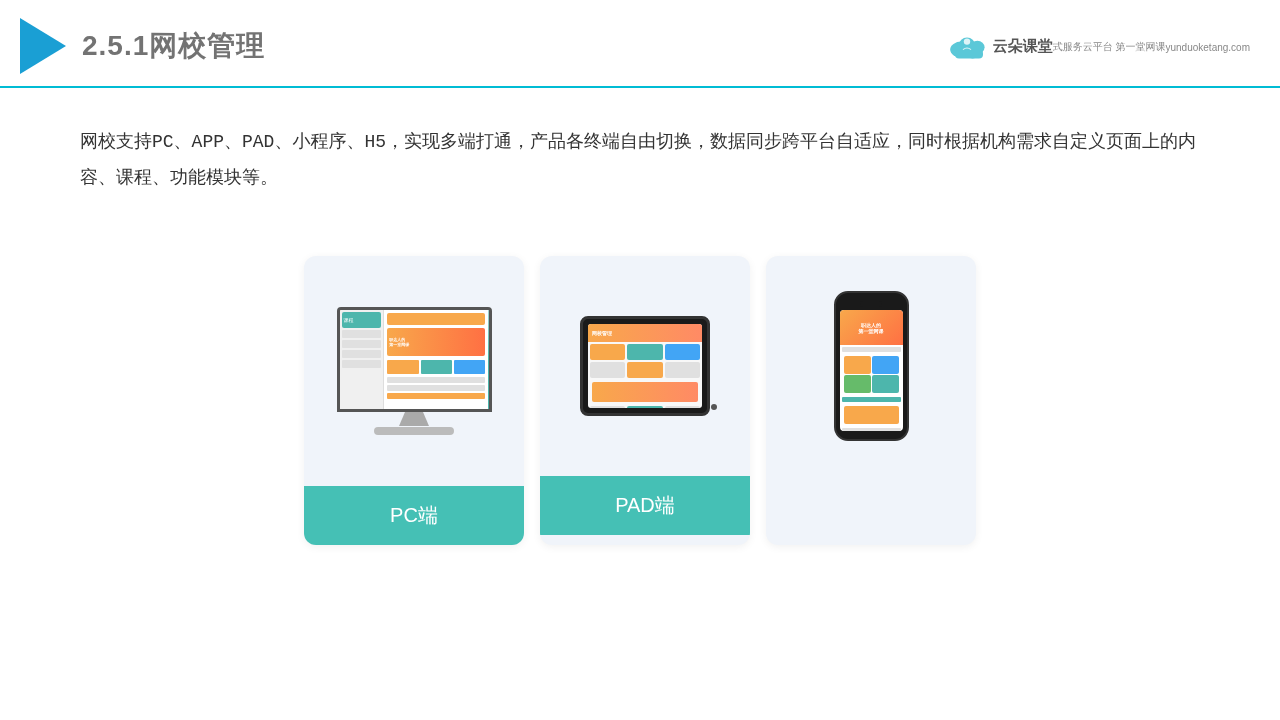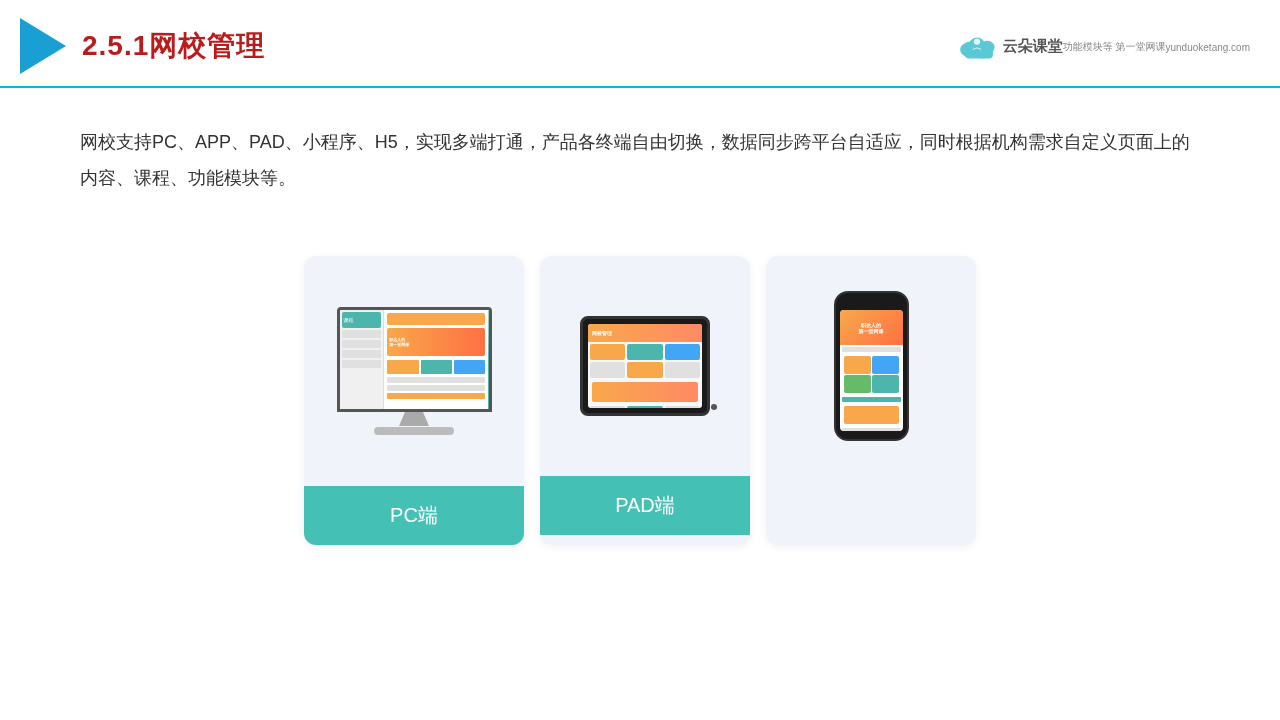--- a/index.html
+++ b/index.html
@@ -28,21 +28,21 @@
     .logo-triangle {
       width: 0;
       height: 0;
       border-top: 28px solid transparent;
       border-bottom: 28px solid transparent;
       border-left: 46px solid #1a9fd4;
     }
     .page-title {
       font-size: 28px;
       font-weight: 700;
-      color: #b91c1c;
+      color: #737373;
       letter-spacing: 1px;
     }
     .header-right {
       display: flex;
       flex-direction: row;
       align-items: center;
     }
     .brand-logo {
       display: flex;
       align-items: center;
@@ -63,20 +63,21 @@
       text-align: right;
       margin-top: 2px;
     }
 
     
     .description {
       padding: 36px 80px 20px 80px;
       font-size: 18px;
       color: #333;
       line-height: 2.0;
+      font-family: Liberation Mono, monospace;
     }
 
     
     .cards-container {
       display: flex;
       justify-content: center;
       gap: 16px;
       padding: 30px 60px 20px 60px;
       margin-top: 10px;
     }
@@ -292,21 +293,21 @@
         <ellipse cx="25" cy="16" rx="10" ry="9" fill="#5bc8d8"></ellipse>
         <ellipse cx="38" cy="19" rx="9" ry="8" fill="#5bc8d8"></ellipse>
         <rect x="10" y="22" width="35" height="11" rx="5" fill="#5bc8d8"></rect>
 
         <circle cx="25" cy="12" r="4" fill="#fff" opacity="0.8"></circle>
         <path d="M20 22 Q25 18 30 22" stroke="#fff" stroke-width="1.5" fill="none" opacity="0.8"></path>
       </svg>
       <span class="brand-text">云朵课堂</span>
     </div>
     <div class="brand-sub">
-      <span>功能模块等</span>
+      <span>式服务云平台</span>
       <span>第一堂网课</span>
     </div>
     <div class="brand-sub">yunduoketang.com</div>
   </div>
 </div>
 
 <div class="description">
   <span>网校支持PC、APP、PAD、小程序、H5，实现多端打通，产品各终端自由切换，数据同步跨平台自适应，同时根据机构需求自定义页面上的内容、课程、功能模块等。</span>
 </div>
 

